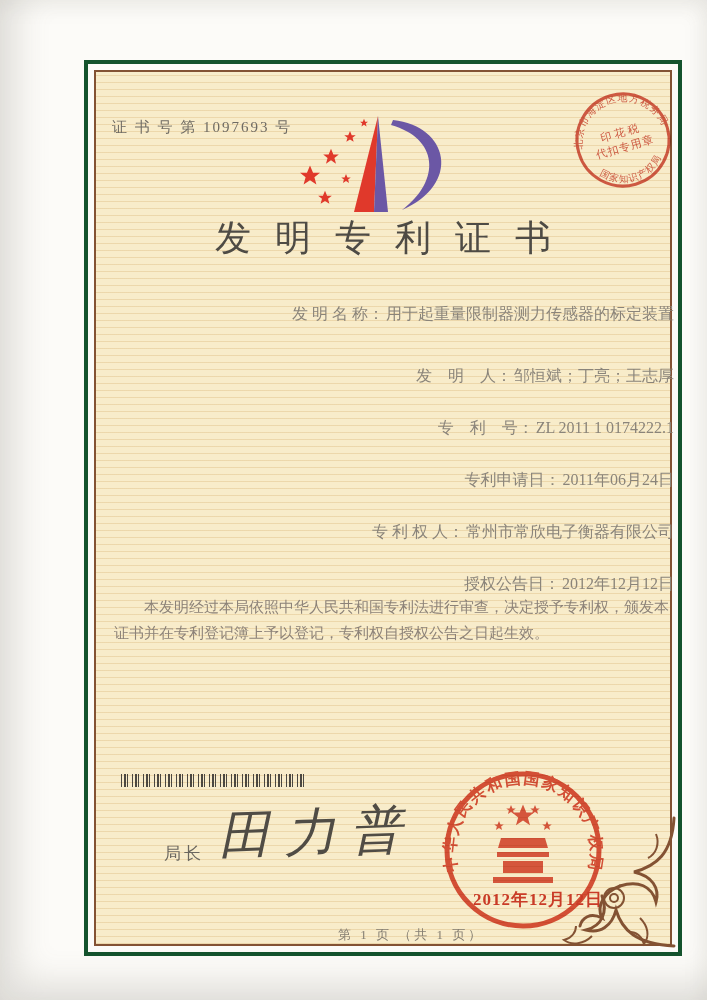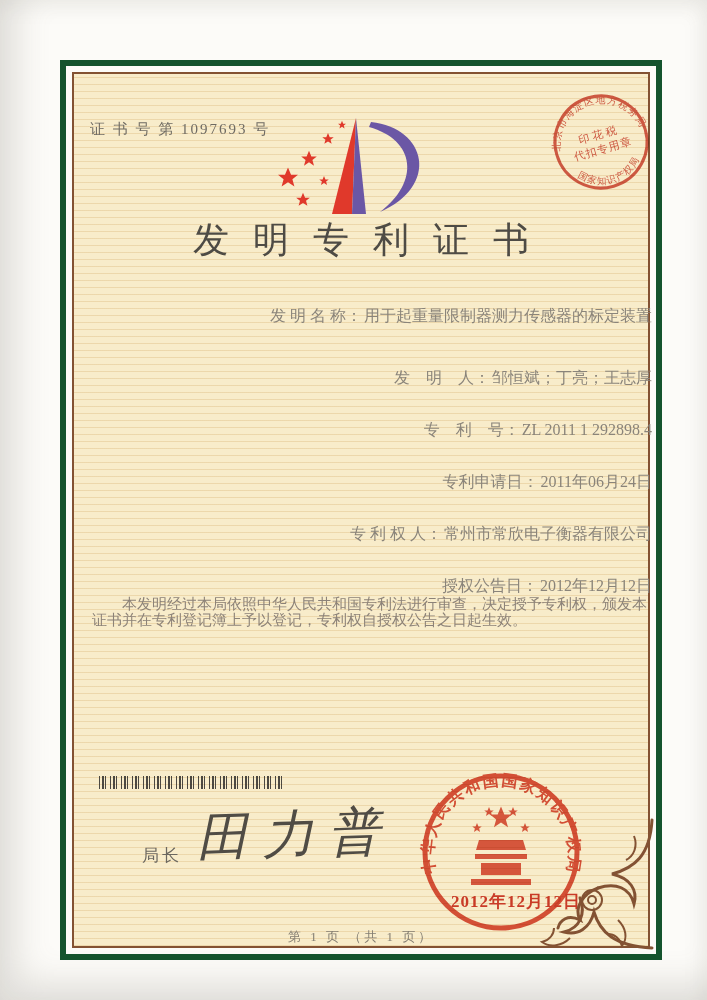--- a/index.html
+++ b/index.html
@@ -1,45 +1,45 @@
 <!DOCTYPE html>
 <html><head>
 <meta charset="utf-8">
 <style>
   html,body{margin:0;padding:0;width:707px;height:1000px;overflow:hidden;
     font-family:"Liberation Serif","DejaVu Serif",serif;background:#f0efec;}
   .paper{position:absolute;inset:0;background:#fcfbf8;
     box-shadow:inset 16px -16px 34px rgba(110,105,95,.20), inset -6px 8px 18px rgba(140,135,125,.10);}
   
-  .frame-outer{position:absolute;left:60px;top:60px;width:590px;height:888px;
-    border:6px solid #14532d;}
+  .frame-outer{position:absolute;left:84px;top:60px;width:590px;height:888px;
+    border:4px solid #14532d;}
   .frame{position:absolute;left:6px;top:6px;right:6px;bottom:6px;
     border:2.5px solid #835233;
     background:#f8ecca;
     background-image:repeating-linear-gradient(0deg, rgba(210,168,100,.30) 0 1px, rgba(0,0,0,0) 1px 7px);}
   .abs{position:absolute;}
   .certno{left:16px;top:46px;font-size:15px;color:#6f6b63;letter-spacing:2px;white-space:pre;}
   .logo{left:198px;top:40px;width:184px;height:112px;}
   .title{left:0;top:142px;width:100%;text-align:center;font-size:36px;font-weight:400;
     color:#4e4b45;letter-spacing:24px;text-indent:24px;white-space:nowrap;}
   .field{left:18px;width:560px;font-size:16px;color:#8a847a;white-space:nowrap;text-align:right;}
   .flabel{white-space:pre;margin-right:2px;}
-  .paras{left:18px;top:522px;width:558px;font-size:15px;line-height:16px;color:#8c8278;}
+  .paras{left:18px;top:522px;width:558px;font-size:15px;line-height:26px;color:#8c8278;}
   .paras p{margin:0;text-indent:2em;}
   .barcode{left:25px;top:702px;width:184px;height:13px;opacity:.85;
     background:repeating-linear-gradient(90deg,#2e2c2a 0 1px,transparent 1px 3px,#2e2c2a 3px 5px,transparent 5px 6px,#2e2c2a 6px 7px,transparent 7px 11px);}
   .sig-label{left:68px;top:770px;font-size:17px;color:#6b675f;letter-spacing:3px;}
   .sig-name{left:122px;top:726px;font-size:52px;color:#504c45;font-style:italic;
     letter-spacing:14px;transform:rotate(-2deg);font-family:"DejaVu Serif",serif;}
   .seal-wrap{left:337px;top:688px;width:180px;height:180px;opacity:.9;mix-blend-mode:multiply;}
   .seal-date{left:352px;top:816px;width:180px;text-align:center;font-size:17px;color:#c93b27;
     letter-spacing:1px;font-weight:600;white-space:nowrap;}
   .stamp-wrap{left:465px;top:6px;width:124px;height:124px;transform:rotate(-16deg);opacity:.85;mix-blend-mode:multiply;}
   .flourish{left:460px;top:742px;width:122px;height:136px;}
-  .footer{left:0;top:854px;width:100%;text-align:center;font-size:13px;color:#847e72;letter-spacing:3px;}
+  .footer{left:0;top:854px;width:100%;text-align:center;font-size:13px;color:#847e72;letter-spacing:3px;padding-left:28px;}
 </style>
 </head>
 <body>
 
 <div class="paper">
   <div class="frame-outer">
     <div class="frame">
 
       <div class="abs certno">证 书 号 第 1097693 号</div>
 
@@ -63,21 +63,21 @@
 
       <div class="abs title">发明专利证书</div>
 
       <div class="abs field" style="top:232px">
         <span class="flabel">发 明 名 称：</span><span class="fvalue">用于起重量限制器测力传感器的标定装置</span>
       </div>
       <div class="abs field" style="top:294px">
         <span class="flabel">发　明　人：</span><span class="fvalue">邹恒斌；丁亮；王志厚</span>
       </div>
       <div class="abs field" style="top:346px">
-        <span class="flabel">专　利　号：</span><span class="fvalue">ZL 2011 1 292898.4</span>
+        <span class="flabel">专　利　号：</span><span class="fvalue">ZL 2011 1 0174222.1</span>
       </div>
       <div class="abs field" style="top:398px">
         <span class="flabel">专利申请日：</span><span class="fvalue">2011年06月24日</span>
       </div>
       <div class="abs field" style="top:450px">
         <span class="flabel">专 利 权 人：</span><span class="fvalue">常州市常欣电子衡器有限公司</span>
       </div>
       <div class="abs field" style="top:502px">
         <span class="flabel">授权公告日：</span><span class="fvalue">2012年12月12日</span>
       </div>

